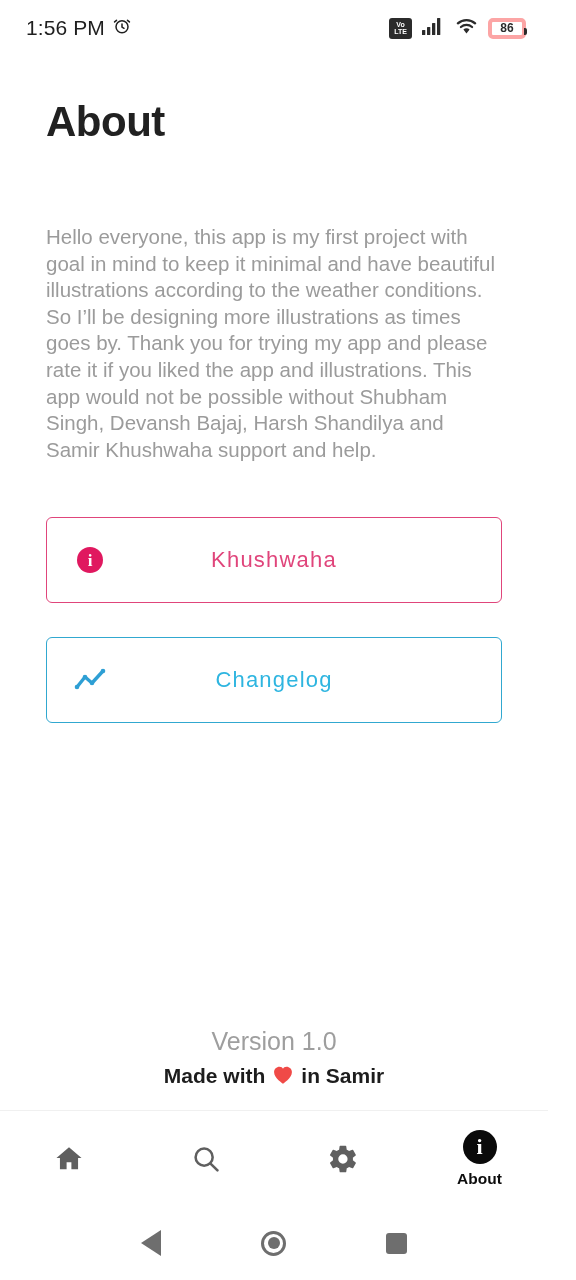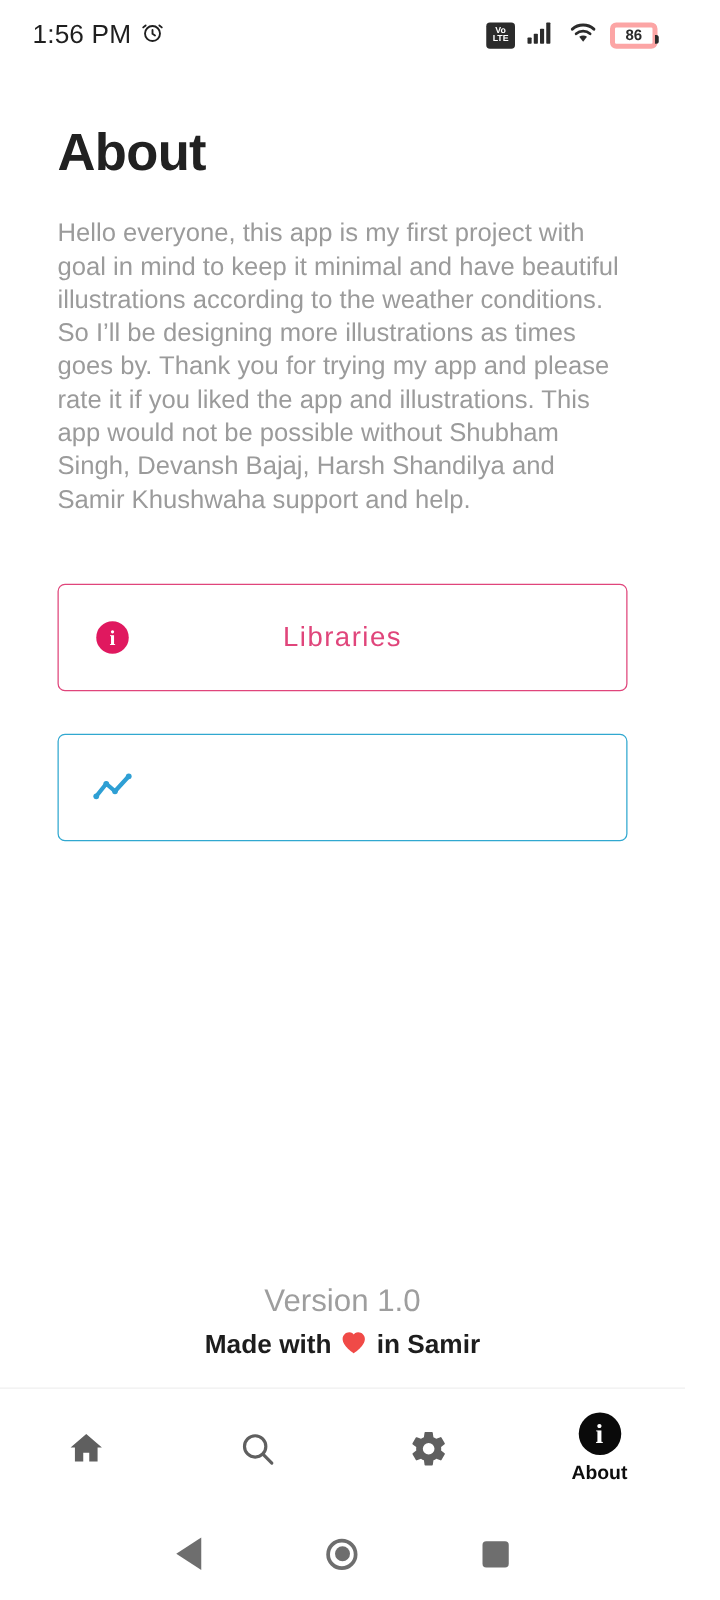--- a/index.html
+++ b/index.html
@@ -94,21 +94,21 @@
 
   #page-title {
     font-size: 42px;
     font-weight: bold;
     color: #212121;
     letter-spacing: -0.5px;
     margin-top: 42px;
   }
 
   #about-paragraph {
-    margin-top: 28px;
+    margin-top: 78px;
     font-size: 20.5px;
     line-height: 26.6px;
     color: #9b9b9b;
     font-weight: 400;
   }
 
   .action-button {
     margin-top: 0;
     height: 86px;
     border-radius: 6px;
@@ -317,33 +317,34 @@
   <div id="content">
 
     <h1 id="page-title">About</h1>
 
     <p id="about-paragraph">Hello everyone, this app is my first project with goal in mind to keep it minimal and have beautiful illustrations according to the weather conditions. So I’ll be designing more illustrations as times goes by. Thank you for trying my app and please rate it if you liked the app and illustrations. This app would not be possible without Shubham Singh, Devansh Bajaj, Harsh Shandilya and Samir Khushwaha support and help.</p>
 
     <div id="libraries-button" class="action-button">
       <span class="btn-icon">
         <span class="info-circle-pink">i</span>
       </span>
-      <span id="libraries-label" class="btn-label">Libraries</span>
+      <span id="libraries-label" class="btn-label">Khushwaha</span>
     </div>
 
     <div id="changelog-button" class="action-button">
       <span class="btn-icon">
         <svg width="32" height="28" viewBox="0 0 32 28">
           <polyline points="3,21 11,11 18,17 29,5" fill="none" stroke="#2e9fd4" stroke-width="3.4" stroke-linecap="round" stroke-linejoin="round"></polyline>
           <circle cx="3" cy="21" r="2.3" fill="#2e9fd4"></circle>
           <circle cx="11" cy="11" r="2.3" fill="#2e9fd4"></circle>
           <circle cx="18" cy="17" r="2.3" fill="#2e9fd4"></circle>
           <circle cx="29" cy="5" r="2.3" fill="#2e9fd4"></circle>
         </svg>
       </span>
+      <span id="changelog-label" class="btn-label">Changelog</span>
     </div>
 
     <div id="spacer"></div>
 
     <div id="footer">
       <div id="version-text">Version 1.0</div>
       <div id="made-with">
         <span>Made with</span>
         <span id="heart-icon">
           <svg width="22" height="20" viewBox="0 0 24 22">

